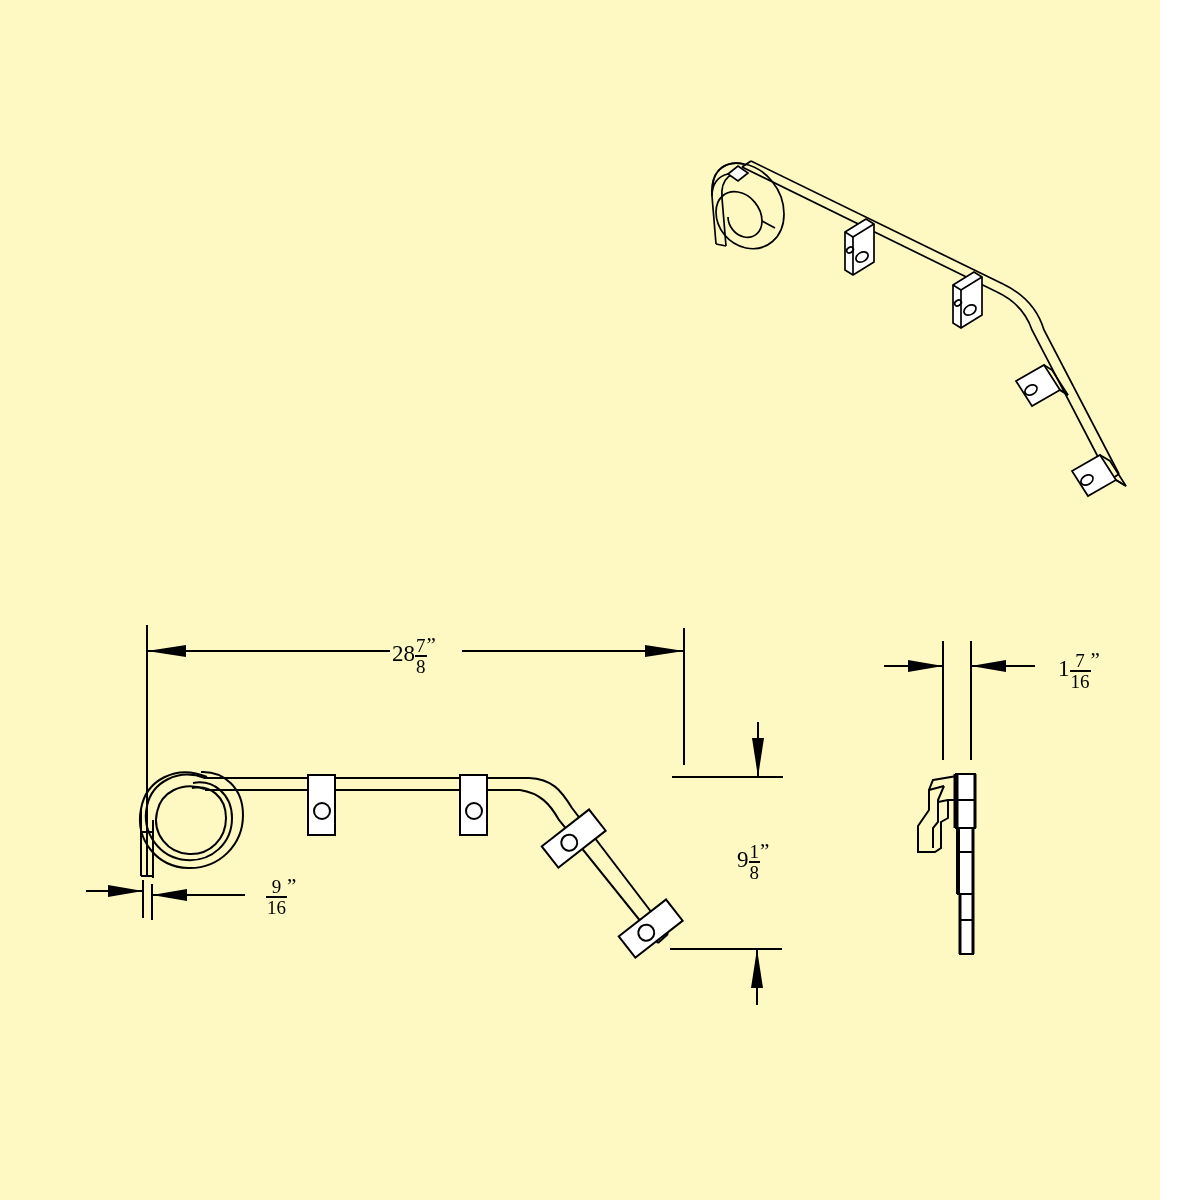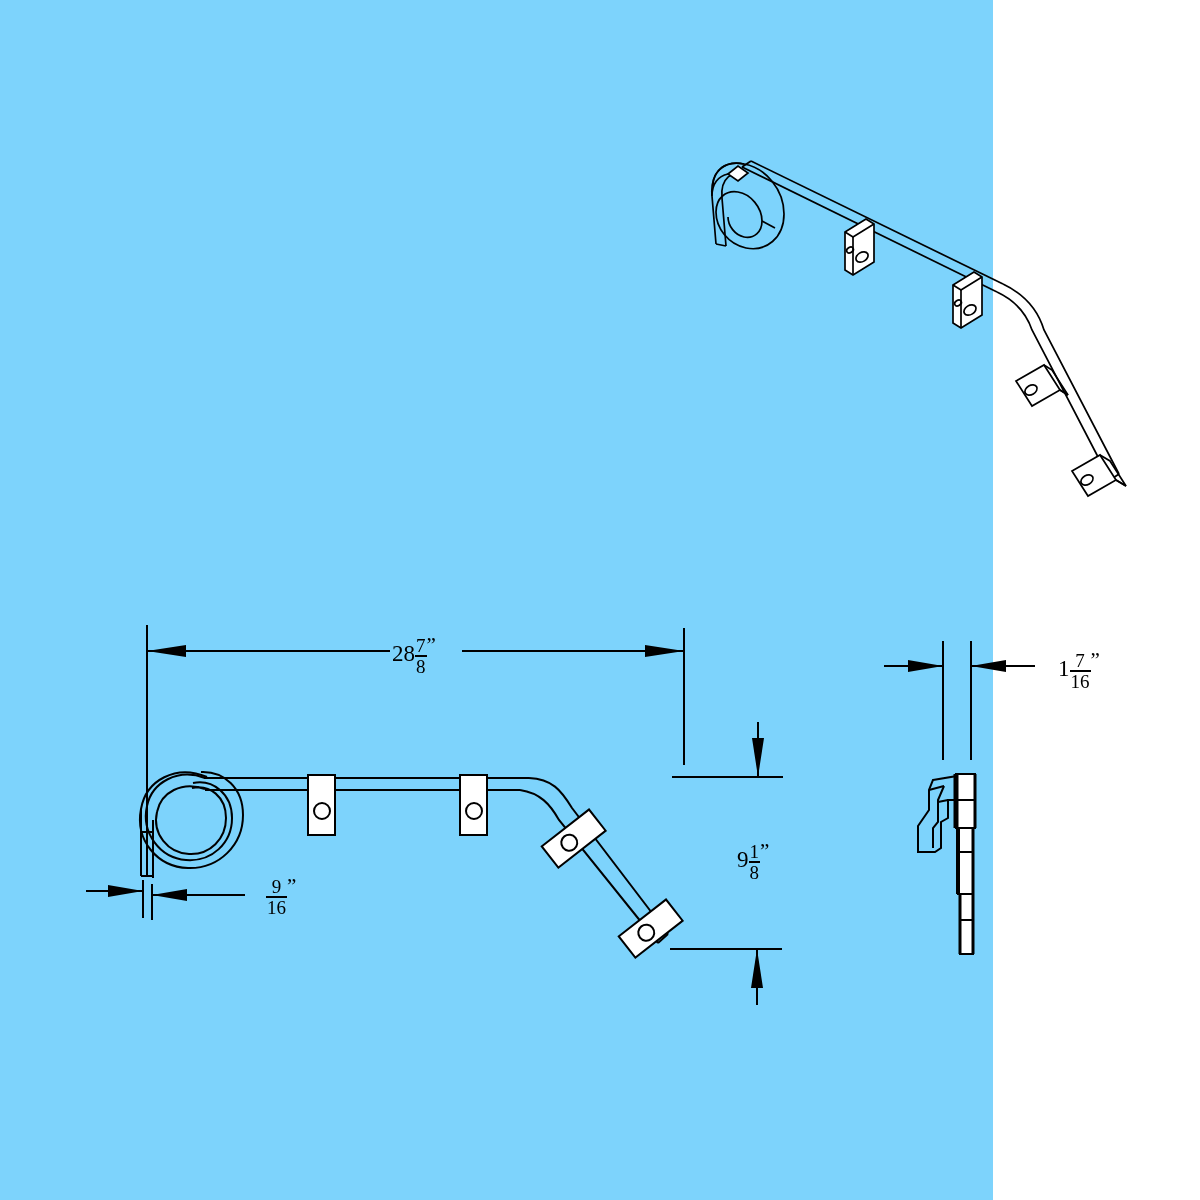--- a/index.html
+++ b/index.html
@@ -1,17 +1,17 @@
 <!DOCTYPE html>
 <html><head>
 <meta charset="utf-8">
 <style>
   html,body{margin:0;padding:0;background:#ffffff;}
   body{width:1200px;height:1200px;overflow:hidden;font-family:"Liberation Serif",serif;}
-  #sheet{position:relative;width:993px;height:1200px;background:#7dd3fc;}
+  #sheet{position:relative;width:1160px;height:1200px;background:#fef9c3;}
   svg{display:block;}
   .ln{fill:none;stroke:#000;stroke-width:2;stroke-linecap:butt;stroke-linejoin:miter;}
   .ln-iso{fill:none;stroke:#000;stroke-width:1.7;}
   .dim{fill:none;stroke:#000;stroke-width:2;}
   .ext{fill:none;stroke:#000;stroke-width:2;}
   .arrow{fill:#000;stroke:none;}
   .wht{fill:#fff;stroke:#000;stroke-width:2;}
   .isofill{fill:#fff;stroke:#000;stroke-width:1.7;}
   .dimtext{
     position:absolute;

